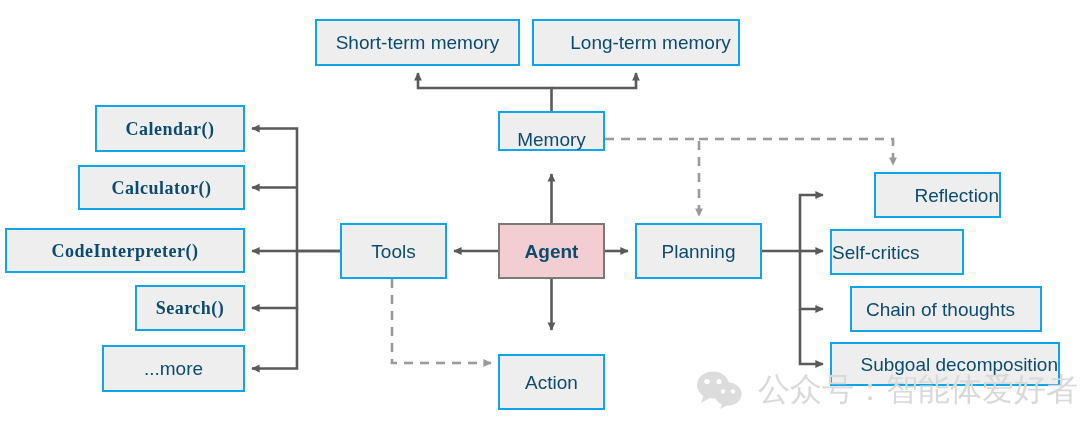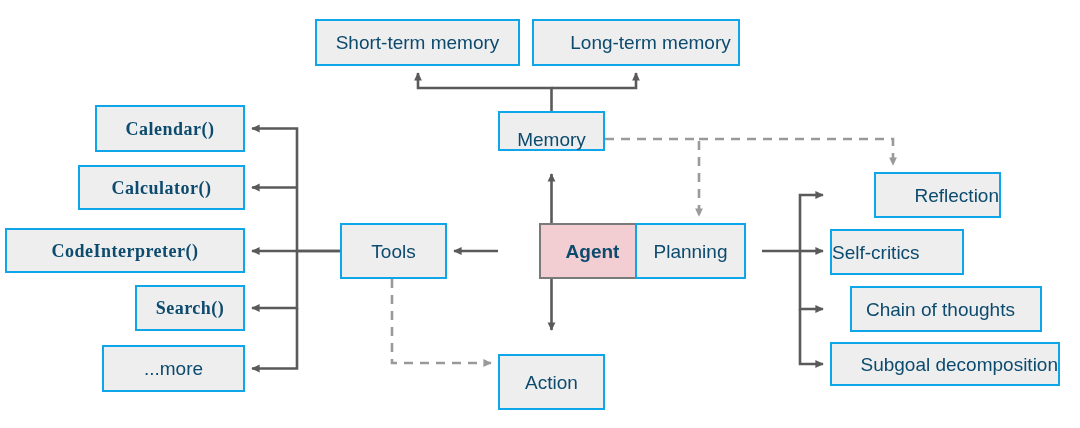--- a/index.html
+++ b/index.html
@@ -4,21 +4,21 @@
 <style>
   html,body{margin:0;padding:0;background:#ffffff;}
   #stage{position:relative;width:1080px;height:428px;background:#ffffff;overflow:hidden;
          font-family:"Liberation Sans", sans-serif;}
   #wires{position:absolute;left:0;top:0;width:1080px;height:428px;}
   .node{position:absolute;box-sizing:border-box;background:#eeeeee;border:2px solid #0ea5e9;
         display:flex;align-items:center;justify-content:center;color:#0c4a6e;}
   .node span{display:block;line-height:1;}
   .sans{font-family:"Liberation Sans", sans-serif;font-size:19px;}
   .mono{font-family:Liberation Serif, serif;font-size:18px;font-weight:bold;letter-spacing:0.5px;}
-  .agent{background:#f2cdd1;border-color:#7a7a7a;margin-left:41px;}
+  .agent{background:#f2cdd1;border-color:#7a7a7a;}
   .agent span{font-weight:bold;font-size:19px;}
   #watermark{position:absolute;left:696px;top:356px;width:384px;height:68px;
              display:flex;align-items:center;gap:12px;pointer-events:none;}
   #wm-text{font-size:32px;color:#d9d9d9;font-family:"DejaVu Sans", sans-serif;white-space:nowrap;}
 </style>
 </head>
 <body>
 
 <div id="stage">
 
@@ -78,21 +78,21 @@
   </div>
 
   <div class="node agent" style="left:498px;top:223px;width:107px;height:56px;">
     <span>Agent</span>
   </div>
 
   <div class="node sans" style="left:340px;top:223px;width:107px;height:56px;">
     <span>Tools</span>
   </div>
 
-  <div class="node sans" style="left:635px;top:223px;width:111px;height:56px;">
+  <div class="node sans" style="left:635px;top:223px;width:127px;height:56px;">
     <span>Planning</span>
   </div>
 
   <div class="node sans" style="left:498px;top:354px;width:107px;height:56px;">
     <span>Action</span>
   </div>
 
   <div class="node mono" style="left:95px;top:105px;width:150px;height:47px;">
     <span>Calendar()</span>
   </div>
@@ -122,14 +122,27 @@
   </div>
 
   <div class="node sans" style="left:830px;top:286px;width:192px;height:46px;justify-content:flex-start;padding-left:14px;margin-left:20px;">
     <span>Chain of thoughts</span>
   </div>
 
   <div class="node sans" style="left:830px;top:342px;width:230px;height:44px;justify-content:flex-end;padding-left:14px;">
     <span>Subgoal decomposition</span>
   </div>
 
+  <div id="watermark">
+    <svg width="50" height="40" viewBox="0 0 50 40">
+      <ellipse cx="17" cy="15" rx="16" ry="13.5" fill="#dcdcdc"></ellipse>
+      <path d="M8,24 L5,33 L14,28 z" fill="#dcdcdc"></path>
+      <circle cx="11" cy="11.5" r="2.6" fill="#ffffff"></circle>
+      <circle cx="23" cy="11.5" r="2.6" fill="#ffffff"></circle>
+      <ellipse cx="32" cy="24" rx="13.5" ry="11.5" fill="#dcdcdc"></ellipse>
+      <path d="M27,32 L24,39 L32,35 z" fill="#dcdcdc"></path>
+      <circle cx="27" cy="21.5" r="2.2" fill="#ffffff"></circle>
+      <circle cx="37" cy="21.5" r="2.2" fill="#ffffff"></circle>
+    </svg>
+    <div id="wm-text">公众号：智能体爱好者</div>
+  </div>
 
 </div>
 
 </body></html>

